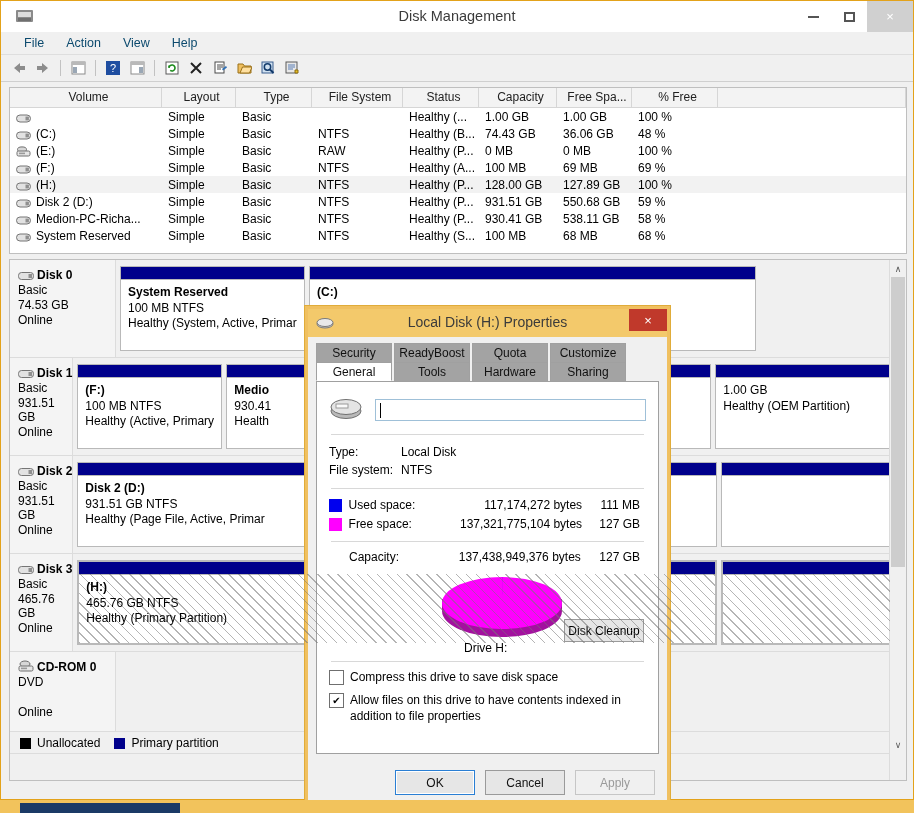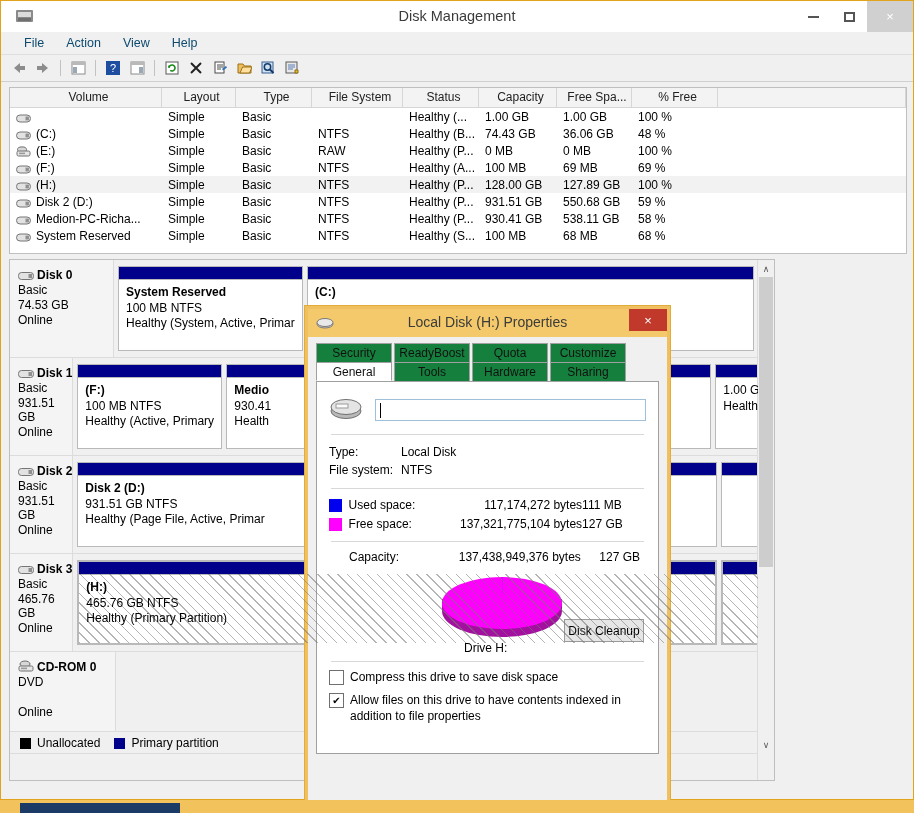--- a/index.html
+++ b/index.html
@@ -34,21 +34,21 @@
   #volume-list{position:absolute;left:8px;top:86px;width:898px;height:167px;background:#fff;border:1px solid #bfbfbf;box-sizing:border-box;}
   #vl-head{display:flex;height:19px;background:#f3f3f3;border-bottom:1px solid #d6d6d6;}
   #vl-head div{border-right:1px solid #d6d6d6;padding:2px 0 0 6px;box-sizing:border-box;font-size:12px;color:#222;overflow:hidden;white-space:nowrap;text-align:center;}
   .vrow{display:flex;height:17px;align-items:center;}
   .vrow>div{padding-left:6px;box-sizing:border-box;font-size:12px;white-space:nowrap;overflow:hidden;}
   .vrow.sel{background:#f2f2f2;}
   .c0{width:152px}.c1{width:74px}.c2{width:76px}.c3{width:91px}.c4{width:76px}
   .c5{width:78px}.c6{width:75px}.c7{width:86px}.c8{flex:1}
   .vicon{display:inline-block;vertical-align:-3px;margin-right:5px;}
   
-  #graph-view{position:absolute;left:8px;top:258px;width:766px;height:522px;background:#14532d;border:1px solid #bfbfbf;box-sizing:border-box;overflow:hidden;}
+  #graph-view{position:absolute;left:8px;top:258px;width:898px;height:522px;background:#14532d;border:1px solid #bfbfbf;box-sizing:border-box;overflow:hidden;}
   #graph-inner{position:absolute;left:0;top:0;right:16px;bottom:0;overflow:hidden;background:#f0f0f0;}
   .disk-row{display:flex;height:98px;border-bottom:1px solid #dcdcdc;box-sizing:border-box;}
   .disk-row.cdrow{height:108px;}
   .disk-info{width:106px;background:#f4f4f4;border-right:1px solid #dcdcdc;box-sizing:border-box;padding:8px 0 0 8px;}
   .disk-info .dn{font-weight:bold;font-size:12px;white-space:nowrap;}
   .disk-info .dl{font-size:12px;margin-top:1px;}
   .disk-icon{display:inline-block;vertical-align:-2px;margin-right:3px;}
   .parts{flex:1;display:flex;padding:6px 4px 6px 4px;box-sizing:border-box;gap:4px;background:#f0f0f0;}
   .part{background:#fff;border:1px solid #b9b9b9;box-sizing:border-box;position:relative;padding:0;}
   .part .cap{height:12px;background:#00008b;border-bottom:1px solid #b9b9b9;}
@@ -72,38 +72,38 @@
     border:3px solid #f0c060;box-sizing:border-box;box-shadow:0 0 0 1px #e0ac3a;}
   #dlg-title{height:28px;background:#f3c96b;position:relative;}
   #dlg-title .t{position:absolute;left:0;right:0;top:5px;text-align:center;font-size:14px;color:#3b3b3b;}
   #dlg-ico{position:absolute;left:8px;top:8px;}
   #dlg-close{position:absolute;right:0;top:0;width:38px;height:22px;background:#c0392b;color:#fff;
     display:flex;align-items:center;justify-content:center;font-size:13px;}
   #dlg-body{position:absolute;left:0;right:0;top:28px;bottom:0;background:#f0f0f0;}
   
   #tabs{padding:6px 8px 0 8px;}
   .tabrow{display:flex;}
-  .tab{height:19px;line-height:19px;text-align:center;font-size:12px;background:#15803d;
+  .tab{height:19px;line-height:19px;text-align:center;font-size:12px;background:#a3a3a3;
     border:1px solid #a0a0a0;border-bottom:none;box-sizing:border-box;margin-right:2px;color:#111;}
   .tab.active{background:#fff;border-bottom:1px solid #fff;position:relative;z-index:3;}
   .tabrow.r1 .tab{width:76px;}
   .tabrow.r2 .tab{width:76px;}
   #tabpanel{margin:0 8px 0 8px;background:#fff;border:1px solid #a0a0a0;height:373px;box-sizing:border-box;position:relative;padding:0 12px;}
   .hr{height:1px;background:#d8d8d8;margin:0 2px;}
   .lblrow{display:flex;align-items:center;padding:13px 0 10px 0;}
   #drive-ico{margin-right:12px;}
   #label-input{flex:1;height:22px;border:1px solid #9fc0d8;box-sizing:border-box;background:#fff;position:relative;}
   #label-input .caret{position:absolute;left:4px;top:3px;width:1px;height:15px;background:#000;}
   .kv{display:flex;font-size:12px;line-height:18px;}
   .kv .k{width:72px;}
   .legrow{display:flex;align-items:center;font-size:12px;line-height:19px;}
   .legrow .box{width:13px;height:13px;margin-right:7px;}
   .legrow .nm{width:92px;}
   .legrow .by{width:150px;text-align:right;}
-  .legrow .un{width:60px;text-align:left;padding-right:6px;}
+  .legrow .un{width:60px;text-align:right;padding-right:6px;}
   .caprow{display:flex;font-size:12px;line-height:20px;padding-left:20px;}
   .caprow .nm{width:85px;}
   .caprow .by{width:150px;text-align:right;}
   .caprow .un{width:60px;text-align:right;padding-right:6px;}
   #pie-area{position:relative;height:86px;margin-top:4px;}
   #pie{position:absolute;left:110px;top:2px;}
   #drive-cap{position:absolute;left:135px;top:70px;font-size:12px;}
   #cleanup-btn{position:absolute;right:2px;top:48px;width:78px;height:21px;background:#e6e6e6;border:1px solid #9a9a9a;
     font-size:12px;display:flex;align-items:center;justify-content:center;}
   .chkrow{display:flex;align-items:flex-start;font-size:12px;line-height:16px;padding-top:7px;}
@@ -573,18 +573,23 @@
       <div class="chkrow">
         <span class="chk" id="chk-compress"></span>
         <span>Compress this drive to save disk space</span>
       </div>
       <div class="chkrow">
         <span class="chk" id="chk-index">✔</span>
         <span style="max-width:300px">Allow files on this drive to have contents indexed in addition to file properties</span>
       </div>
     </div>
 
+    <div id="dlg-buttons">
+      <div class="dbtn default">OK</div>
+      <div class="dbtn">Cancel</div>
+      <div class="dbtn disabled">Apply</div>
+    </div>
   </div>
 </div>
 
 <div id="taskbar">
   <div id="tb-item"></div>
 </div>
 
 </body></html>

